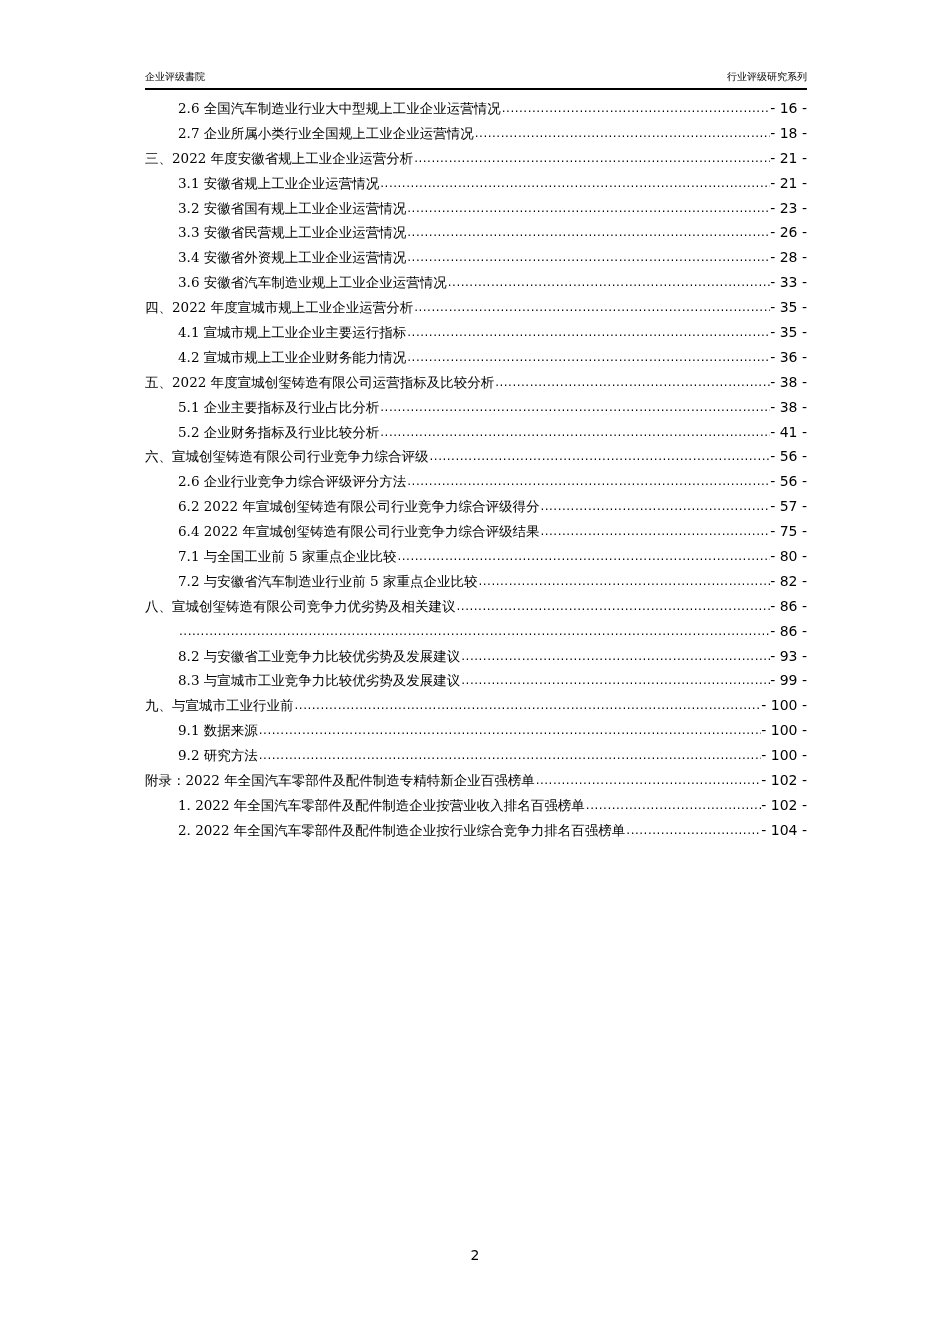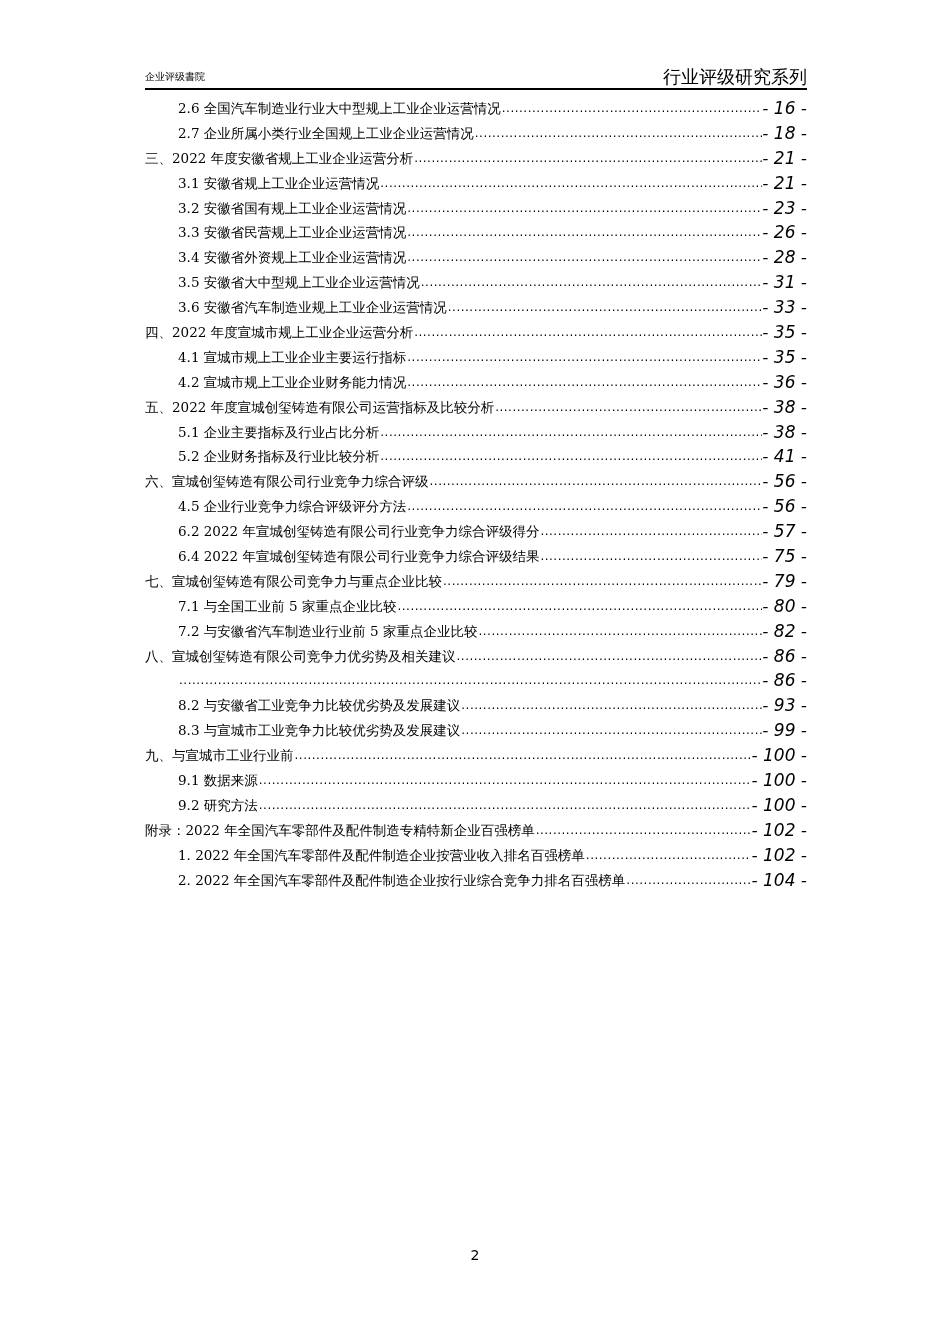--- a/index.html
+++ b/index.html
@@ -28,21 +28,21 @@
       left: 0;
       top: 2px;
       font-size: 10px;
       line-height: 18px;
       text-align: right;
     }
     .page-header .hdr-right {
       position: absolute;
       right: 0;
       top: 2px;
-      font-size: 18px;
+      font-size: 10px;
       line-height: 18px;
     }
     .toc {
       position: absolute;
       left: 145px;
       top: 96px;
       width: 662px;
     }
     .toc-entry {
       position: relative;
@@ -71,22 +71,21 @@
       letter-spacing: 0.5px;
       margin-left: 1px;
       color: #000000;
     }
     .toc-entry .leader::before {
       content: "....................................................................................................................................................................................................................................................";
     }
     .toc-entry .page {
       flex: 0 0 auto;
       font-family: "DejaVu Sans", "Liberation Sans", sans-serif;
-      font-size: 17px;
-      font-style: italic;
+      font-size: 14px;
     }
     .page-number {
       position: absolute;
       left: 0;
       width: 950px;
       top: 1246px;
       text-align: center;
       font-size: 14px;
       line-height: 18px;
     }
@@ -129,25 +128,20 @@
     <span class="title">3.3 安徽省民营规上工业企业运营情况</span>
     <span class="leader"></span>
     <span class="page">- 26 -</span>
   </a>
   <a class="toc-entry level-2">
     <span class="title">3.4 安徽省外资规上工业企业运营情况</span>
     <span class="leader"></span>
     <span class="page">- 28 -</span>
   </a>
   <a class="toc-entry level-2">
-    <span class="title">3.5 安徽省大中型规上工业企业运营情况</span>
-    <span class="leader"></span>
-    <span class="page">- 31 -</span>
-  </a>
-  <a class="toc-entry level-2">
     <span class="title">3.6 安徽省汽车制造业规上工业企业运营情况</span>
     <span class="leader"></span>
     <span class="page">- 33 -</span>
   </a>
   <a class="toc-entry level-1">
     <span class="title">四、2022 年度宣城市规上工业企业运营分析</span>
     <span class="leader"></span>
     <span class="page">- 35 -</span>
   </a>
   <a class="toc-entry level-2">
@@ -174,39 +168,34 @@
     <span class="title">5.2 企业财务指标及行业比较分析</span>
     <span class="leader"></span>
     <span class="page">- 41 -</span>
   </a>
   <a class="toc-entry level-1">
     <span class="title">六、宣城创玺铸造有限公司行业竞争力综合评级</span>
     <span class="leader"></span>
     <span class="page">- 56 -</span>
   </a>
   <a class="toc-entry level-2">
-    <span class="title">4.5 企业行业竞争力综合评级评分方法</span>
+    <span class="title">2.6 企业行业竞争力综合评级评分方法</span>
     <span class="leader"></span>
     <span class="page">- 56 -</span>
   </a>
   <a class="toc-entry level-2">
     <span class="title">6.2 2022 年宣城创玺铸造有限公司行业竞争力综合评级得分</span>
     <span class="leader"></span>
     <span class="page">- 57 -</span>
   </a>
   <a class="toc-entry level-2">
     <span class="title">6.4 2022 年宣城创玺铸造有限公司行业竞争力综合评级结果</span>
     <span class="leader"></span>
     <span class="page">- 75 -</span>
   </a>
-  <a class="toc-entry level-1">
-    <span class="title">七、宣城创玺铸造有限公司竞争力与重点企业比较</span>
-    <span class="leader"></span>
-    <span class="page">- 79 -</span>
-  </a>
   <a class="toc-entry level-2">
     <span class="title">7.1 与全国工业前 5 家重点企业比较</span>
     <span class="leader"></span>
     <span class="page">- 80 -</span>
   </a>
   <a class="toc-entry level-2">
     <span class="title">7.2 与安徽省汽车制造业行业前 5 家重点企业比较</span>
     <span class="leader"></span>
     <span class="page">- 82 -</span>
   </a>

